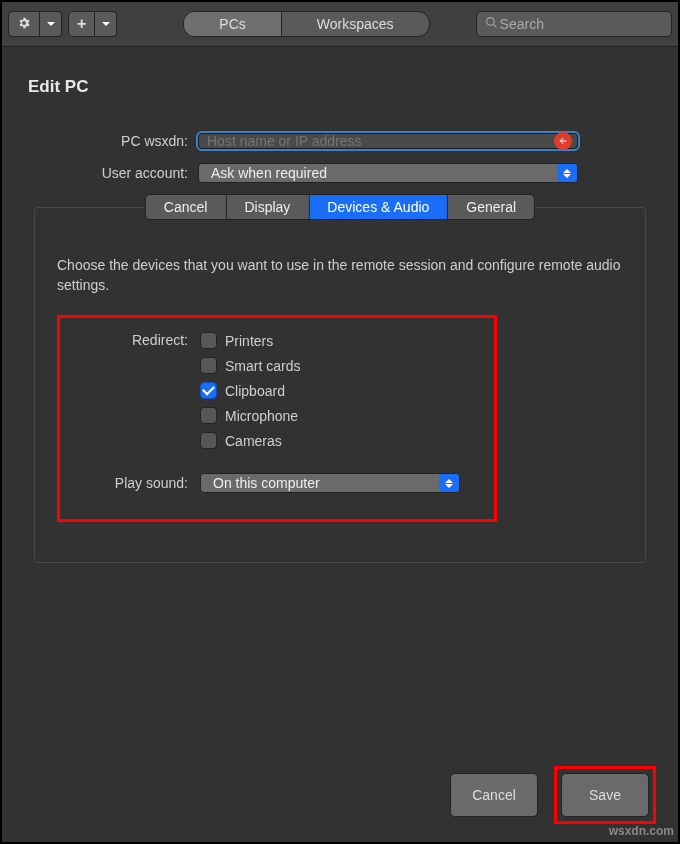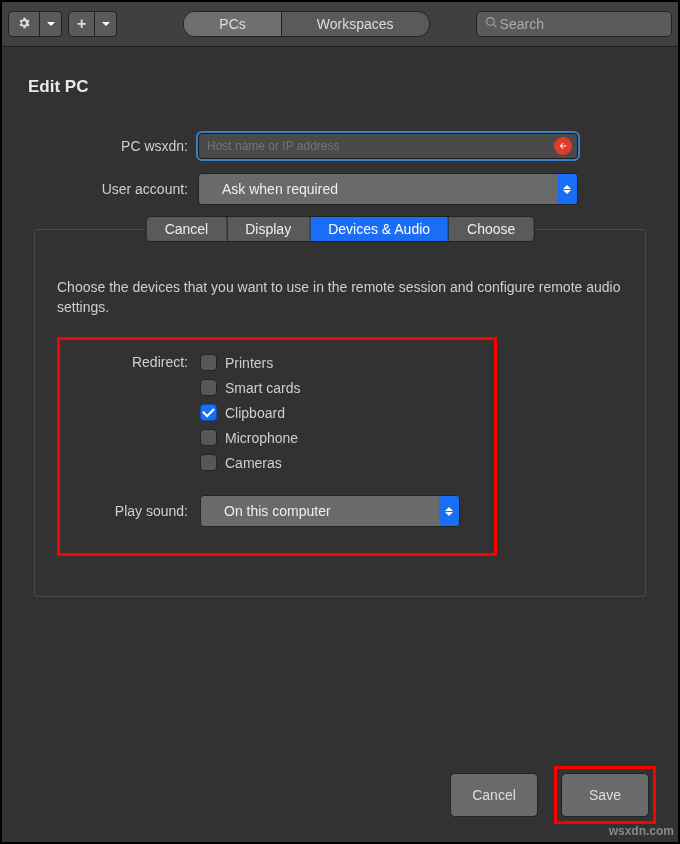--- a/index.html
+++ b/index.html
@@ -94,52 +94,52 @@
   }
   .form-label {
     width: 178px;
     text-align: right;
     padding-right: 10px;
     color: #cfcfcf;
     font-size: 14px;
   }
   .text-input {
     flex: 1;
-    height: 26px;
+    height: 16px;
     background: #4a4a4a;
     border: 1px solid #1b1b1b;
     border-radius: 4px;
     outline: 2px solid #3a7fc8;
     padding: 0 8px;
     color: #ddd;
-    font-size: 12px;
+    font-size: 14px;
     max-width: 380px;
     position: relative;
   }
   .pc-wrap { position: relative; flex:1; max-width:380px; }
   .err-badge {
     position: absolute;
     right: 6px; top: 50%; transform: translateY(-50%);
     width: 18px; height: 18px; border-radius: 50%;
     background: #e13b2b;
     display:flex; align-items:center; justify-content:center;
   }
   .err-badge svg { width:10px; height:10px; fill:#fff; }
 
   .select {
     flex: 1;
     max-width: 380px;
-    height: 32px;
+    height: 20px;
     background: #6a6a6a;
     border: 1px solid #222;
     border-radius: 4px;
     position: relative;
     display: flex;
     align-items: center;
-    padding: 0 23px;
+    padding: 0 12px;
     color: #eee;
     font-size: 14px;
   }
   .select .updown {
     position: absolute;
     right: 0; top: 0; bottom: 0;
     width: 20px;
     background: #1a6ef5;
     border-top-right-radius: 3px;
     border-bottom-right-radius: 3px;
@@ -302,21 +302,21 @@
           <div class="tri-down"></div>
       </div>
     </div>
   </div>
 
   <div class="panel">
     <div class="tabs">
       <div class="tab">Cancel</div>
       <div class="tab">Display</div>
       <div class="tab active">Devices &amp; Audio</div>
-      <div class="tab">Choose</div>
+      <div class="tab">General</div>
     </div>
 
     <div class="desc">Choose the devices that you want to use in the remote session and configure remote audio settings.</div>
 
     <div class="red-box">
       <div class="opt-row">
         <div class="opt-label">Redirect:</div>
         <div class="opt-list">
           <div class="chk-row">
             <div class="chk"></div>

